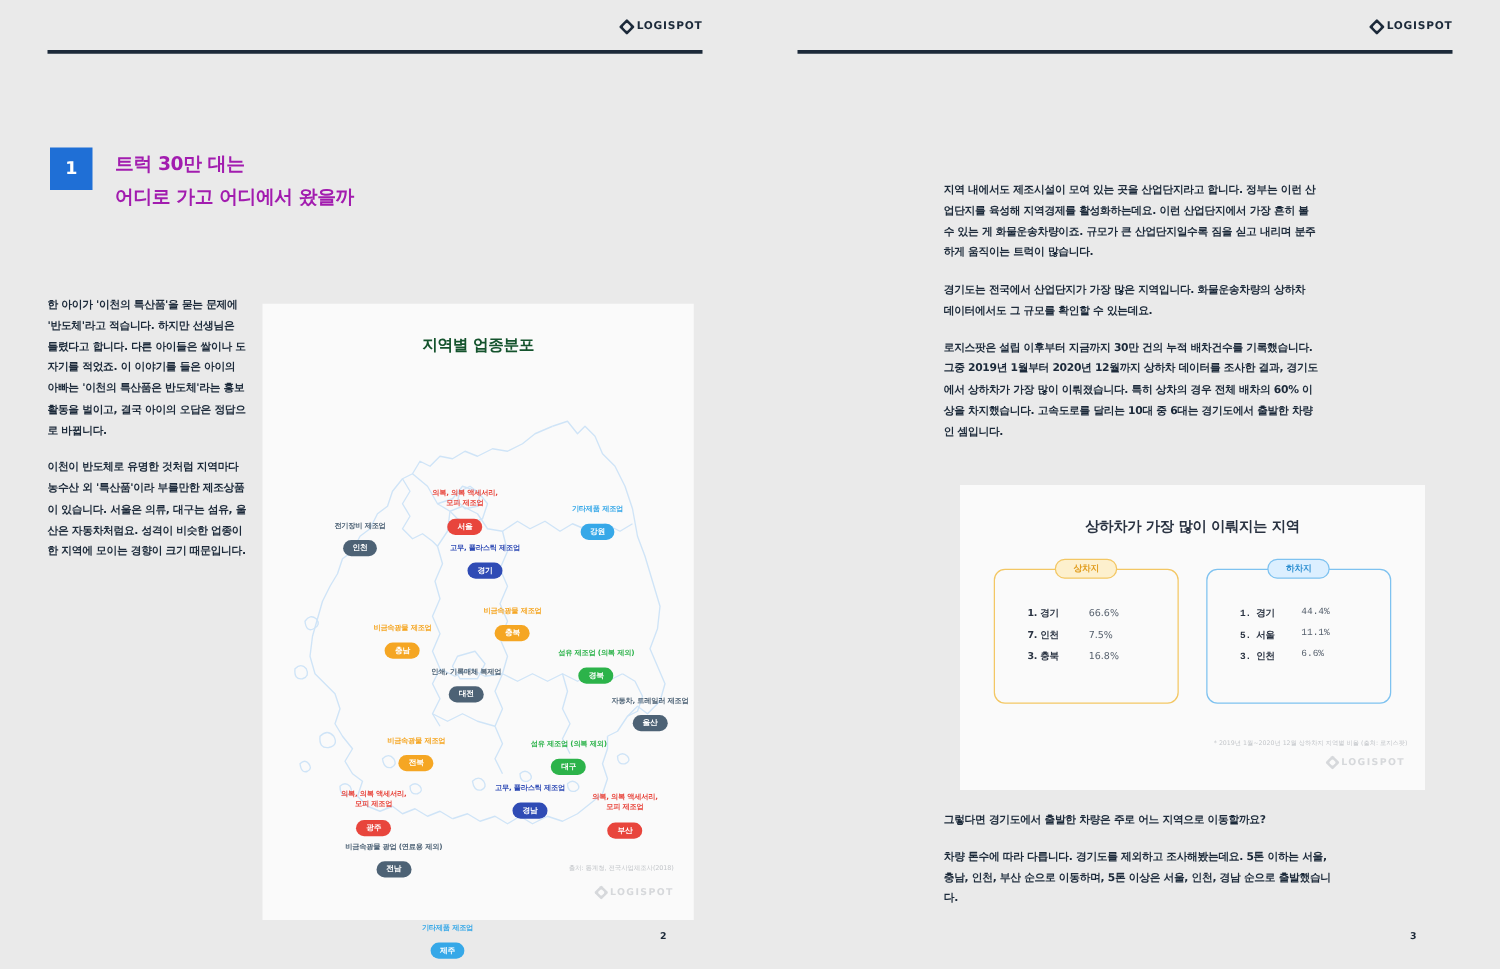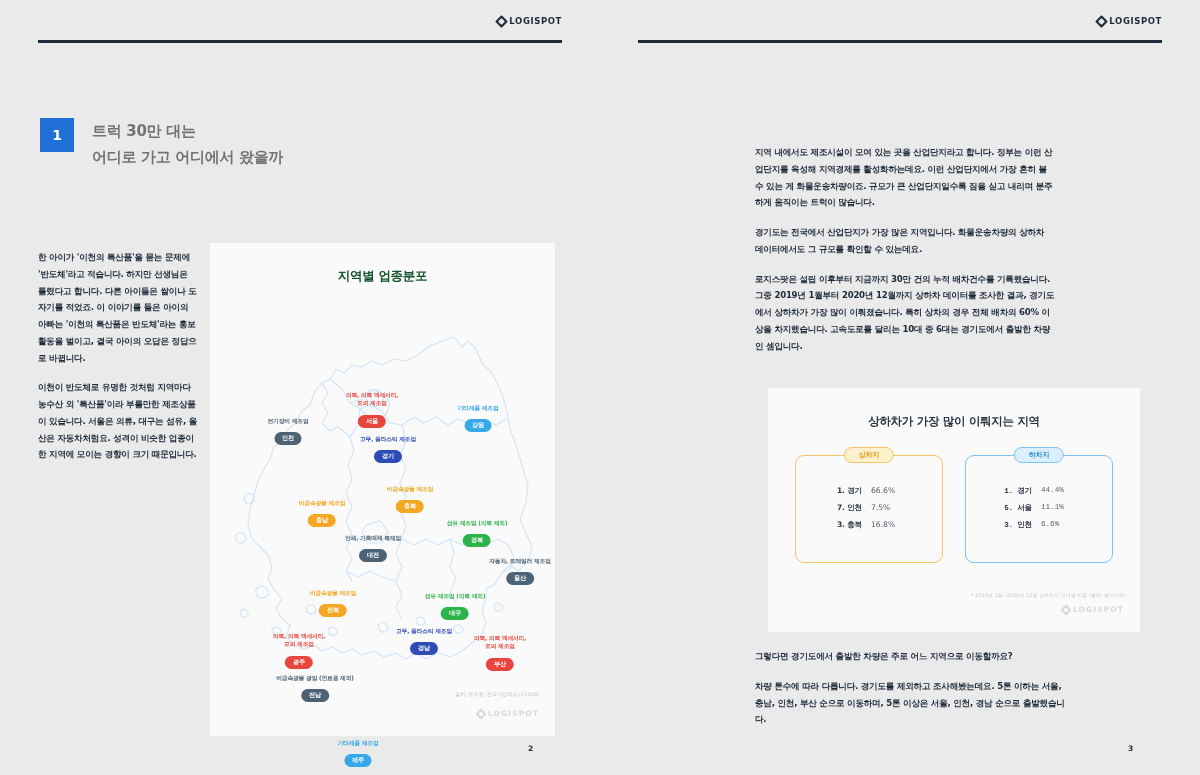--- a/index.html
+++ b/index.html
@@ -19,27 +19,27 @@
   .logo .dia { width: 9px; height: 9px; background: #1c2a3a; transform: rotate(45deg); border-radius: 1px; position: relative; }
   .logo .dia::after { content:""; position:absolute; left:2px; top:2px; width:5px; height:5px; background:#eaeaea; border-radius:1px;}
   .logo .txt { font-size: 8.5px; font-weight: 800; letter-spacing: .6px; color: #1c2a3a; }
 
   
   .sec { position: absolute; left: 40px; top: 118px; display: flex; gap: 18px; align-items: flex-start; }
   .sec .num {
     width: 34px; height: 34px; background: #1f6fd6; color: #fff;
     font-size: 14px; font-weight: 700; display: flex; align-items: center; justify-content: center;
   }
-  .sec .ttl { font-size: 15px; font-weight: 800; color: #737373; line-height: 1.75; letter-spacing: -.3px; }
+  .sec .ttl { font-size: 15px; font-weight: 800; color: #a21caf; line-height: 1.75; letter-spacing: -.3px; }
 
   
   .copy { color: #1c2a3a; font-size: 8.6px; font-weight: 700; line-height: 1.95; letter-spacing: -.25px; }
   .copy p + p { margin-top: 13px; }
 
-  .leftcol { position: absolute; left: 38px; top: 249px; width: 160px; }
+  .leftcol { position: absolute; left: 38px; top: 236px; width: 160px; }
 
   
   .mapcard {
     position: absolute; left: 210px; top: 243px; width: 345px; height: 493px;
     background: #fafafa;
   }
   .mapcard h3 {
     text-align: center; margin-top: 25px; font-size: 12.5px;
     font-weight: 800; color: #14532d; letter-spacing: -.3px;
   }
@@ -80,21 +80,21 @@
   .boxes { display: flex; justify-content: center; gap: 22px; margin-top: 26px; }
   .box { position: relative; width: 148px; height: 108px; border-radius: 9px; }
   .box.load { border: 1.4px solid #f3c764; }
   .box.unload { border: 1.4px solid #7ec2f0; font-family: Liberation Mono, monospace; }
   .box .tag {
     position: absolute; top: -9px; left: 50%; transform: translateX(-50%);
     padding: 2px 14px; border-radius: 11px; font-size: 7px; font-weight: 800; letter-spacing: -.2px;
   }
   .box.load .tag { background: #fdf0cd; color: #e09b1a; border: 1.3px solid #f3c764; }
   .box.unload .tag { background: #dcefff; color: #2d8fd1; border: 1.3px solid #7ec2f0; }
-  .box ol { list-style: none; margin: 30px 0 0 26px; text-align: right; }
+  .box ol { list-style: none; margin: 30px 0 0 26px; }
   .box li { display: flex; gap: 9px; font-size: 7.6px; margin-bottom: 7px; color: #2a3342; }
   .box li .rk { font-weight: 800; letter-spacing: -.2px; width: 40px;}
   .box li .vl { font-weight: 500; color: #555f6c; }
   .note { position: absolute; right: 14px; bottom: 34px; font-size: 5px; color: #c3c6ca; }
 </style>
 </head>
 <body>
 
 <div class="spread">
 

